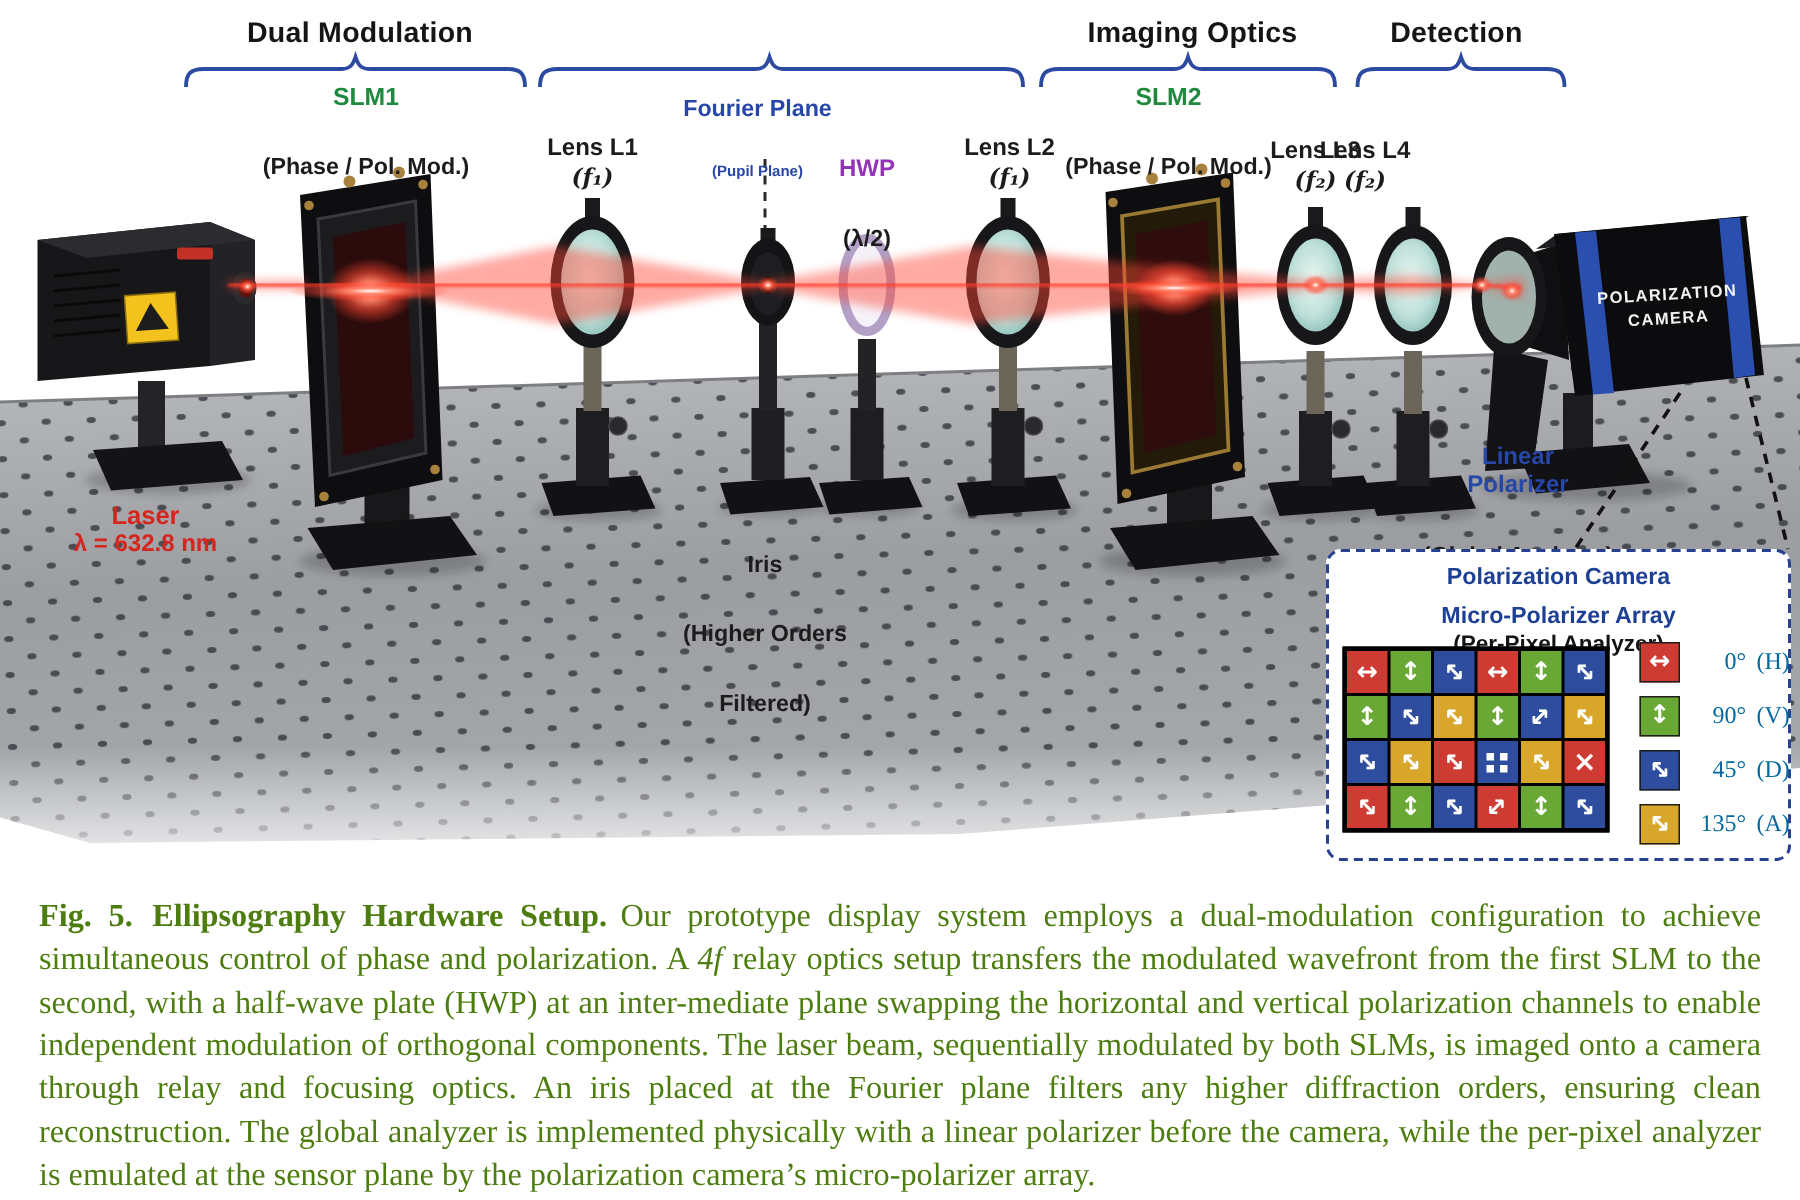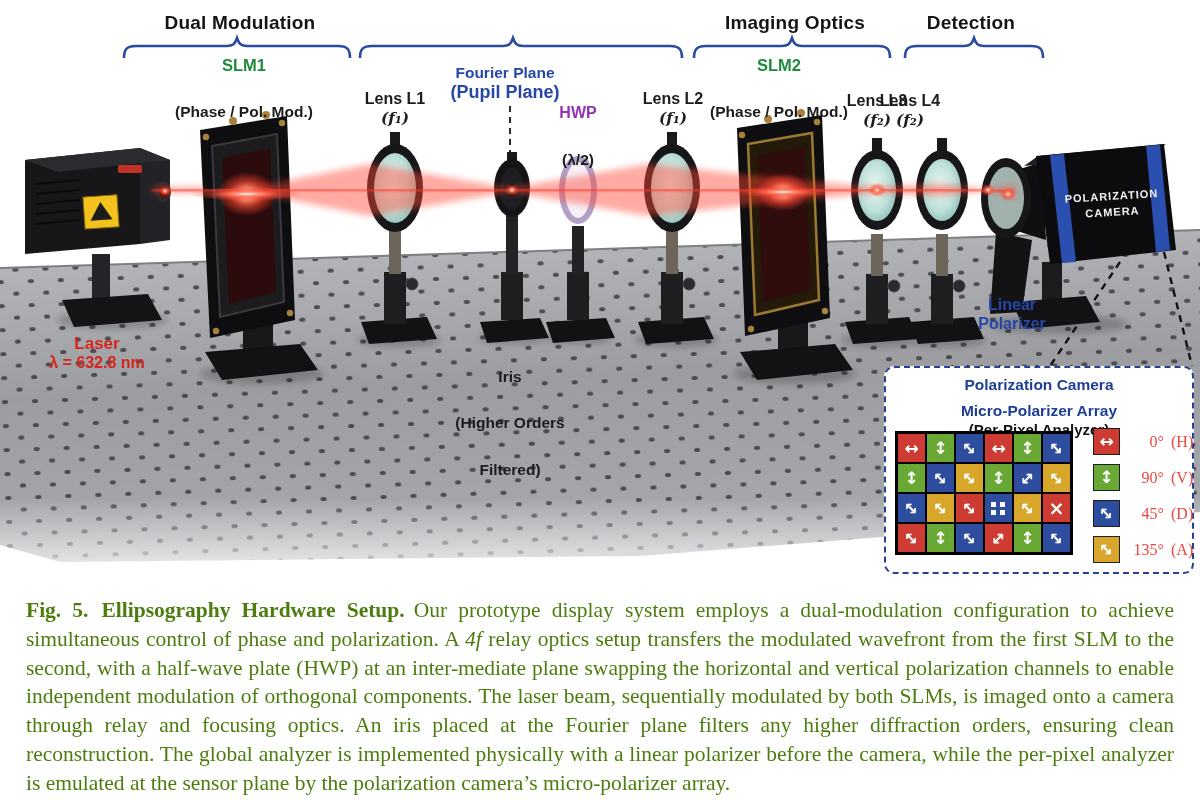--- a/index.html
+++ b/index.html
@@ -30,21 +30,21 @@
   .ar{font-family:"DejaVu Sans",sans-serif;color:#fff;font-weight:700;font-size:17px;line-height:1;display:inline-block;}
   .ar.d135{transform:rotate(45deg);}
   .ar.d45{transform:rotate(-45deg);}
   .ar.x{font-size:19px;transform:none;}
   .dots{display:grid;grid-template-columns:6px 6px;gap:3px;}
   .dots span{width:5px;height:5px;background:#fff;}
   #mpa-legend{position:absolute;left:207px;top:60px;}
   .lg-row{display:flex;align-items:center;margin-bottom:9px;}
   .lg-sq{width:27px;height:27px;border:1.5px solid #1e1e1e;box-sizing:border-box;
          display:flex;align-items:center;justify-content:center;flex:0 0 auto;}
-  .lg-txt{font-family:"Liberation Serif",serif;font-size:16px;color:#ef4444;margin-left:10px;white-space:nowrap;}
+  .lg-txt{font-family:"Liberation Serif",serif;font-size:16px;color:#0369a1;margin-left:10px;white-space:nowrap;}
   .lg-txt .deg{display:inline-block;min-width:34px;text-align:right;margin-right:7px;}
 
   
   #caption{position:absolute;left:26px;top:596px;width:1148px;
            font-family:"Liberation Serif",serif;font-size:21.5px;line-height:28.8px;color:#4d7c0f;
            text-align:justify;}
   .cap-b{font-weight:700;}
   .cap-title{margin-left:13px;}
   .cap-lead{margin-left:9px;}
 </style>
@@ -295,21 +295,21 @@
     <div class="lbl" style="left:159px;top:56px;width:170px;">
       <div class="nm green">SLM1</div>
       <div class="sub">(Phase / Pol. Mod.)</div>
     </div>
     <div class="lbl" style="left:310px;top:90px;width:170px;">
       <div class="nm" style="font-size:16px;">Lens L1</div>
       <div class="focal">(f₁)</div>
     </div>
     <div class="lbl blue" style="left:420px;top:64px;width:170px;">
       <div class="nm blue" style="font-size:15.5px;">Fourier Plane</div>
-      <div class="nm blue" style="font-size:18px;">(Pupil Plane)</div>
+      <div class="nm blue" style="font-size:10px;margin-top:27px;">(Pupil Plane)</div>
     </div>
     <div class="lbl" style="left:493px;top:104px;width:170px;">
       <div class="nm purple" style="font-size:16px;">HWP</div>
       <div class="sub">(λ/2)</div>
     </div>
     <div class="lbl" style="left:588px;top:90px;width:170px;">
       <div class="nm" style="font-size:16px;">Lens L2</div>
       <div class="focal">(f₁)</div>
     </div>
     <div class="lbl" style="left:694px;top:56px;width:170px;">

